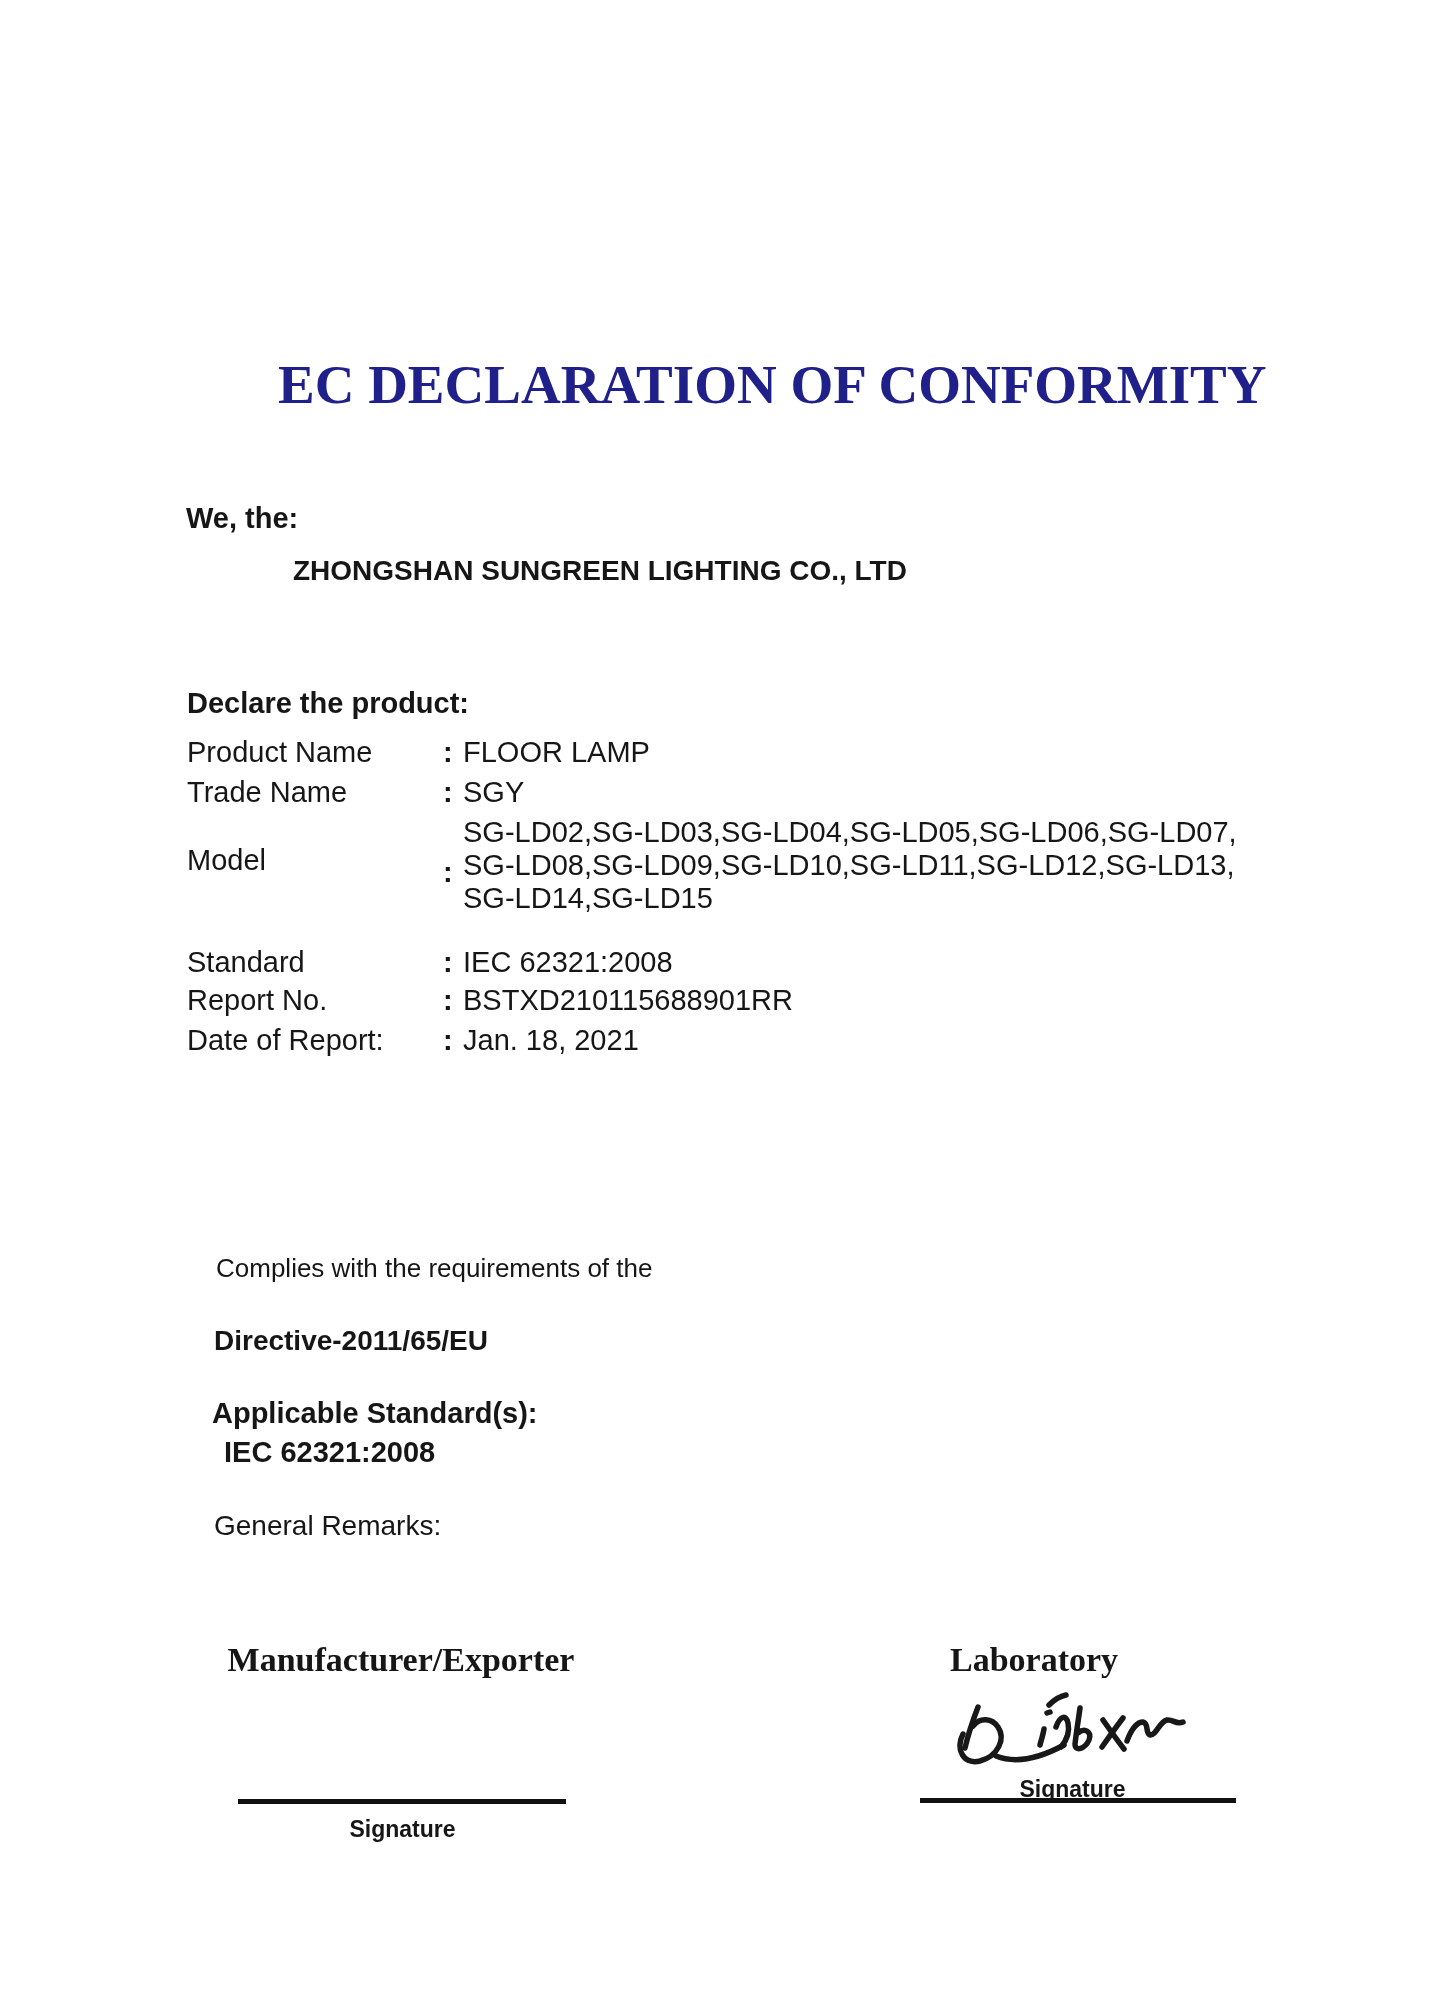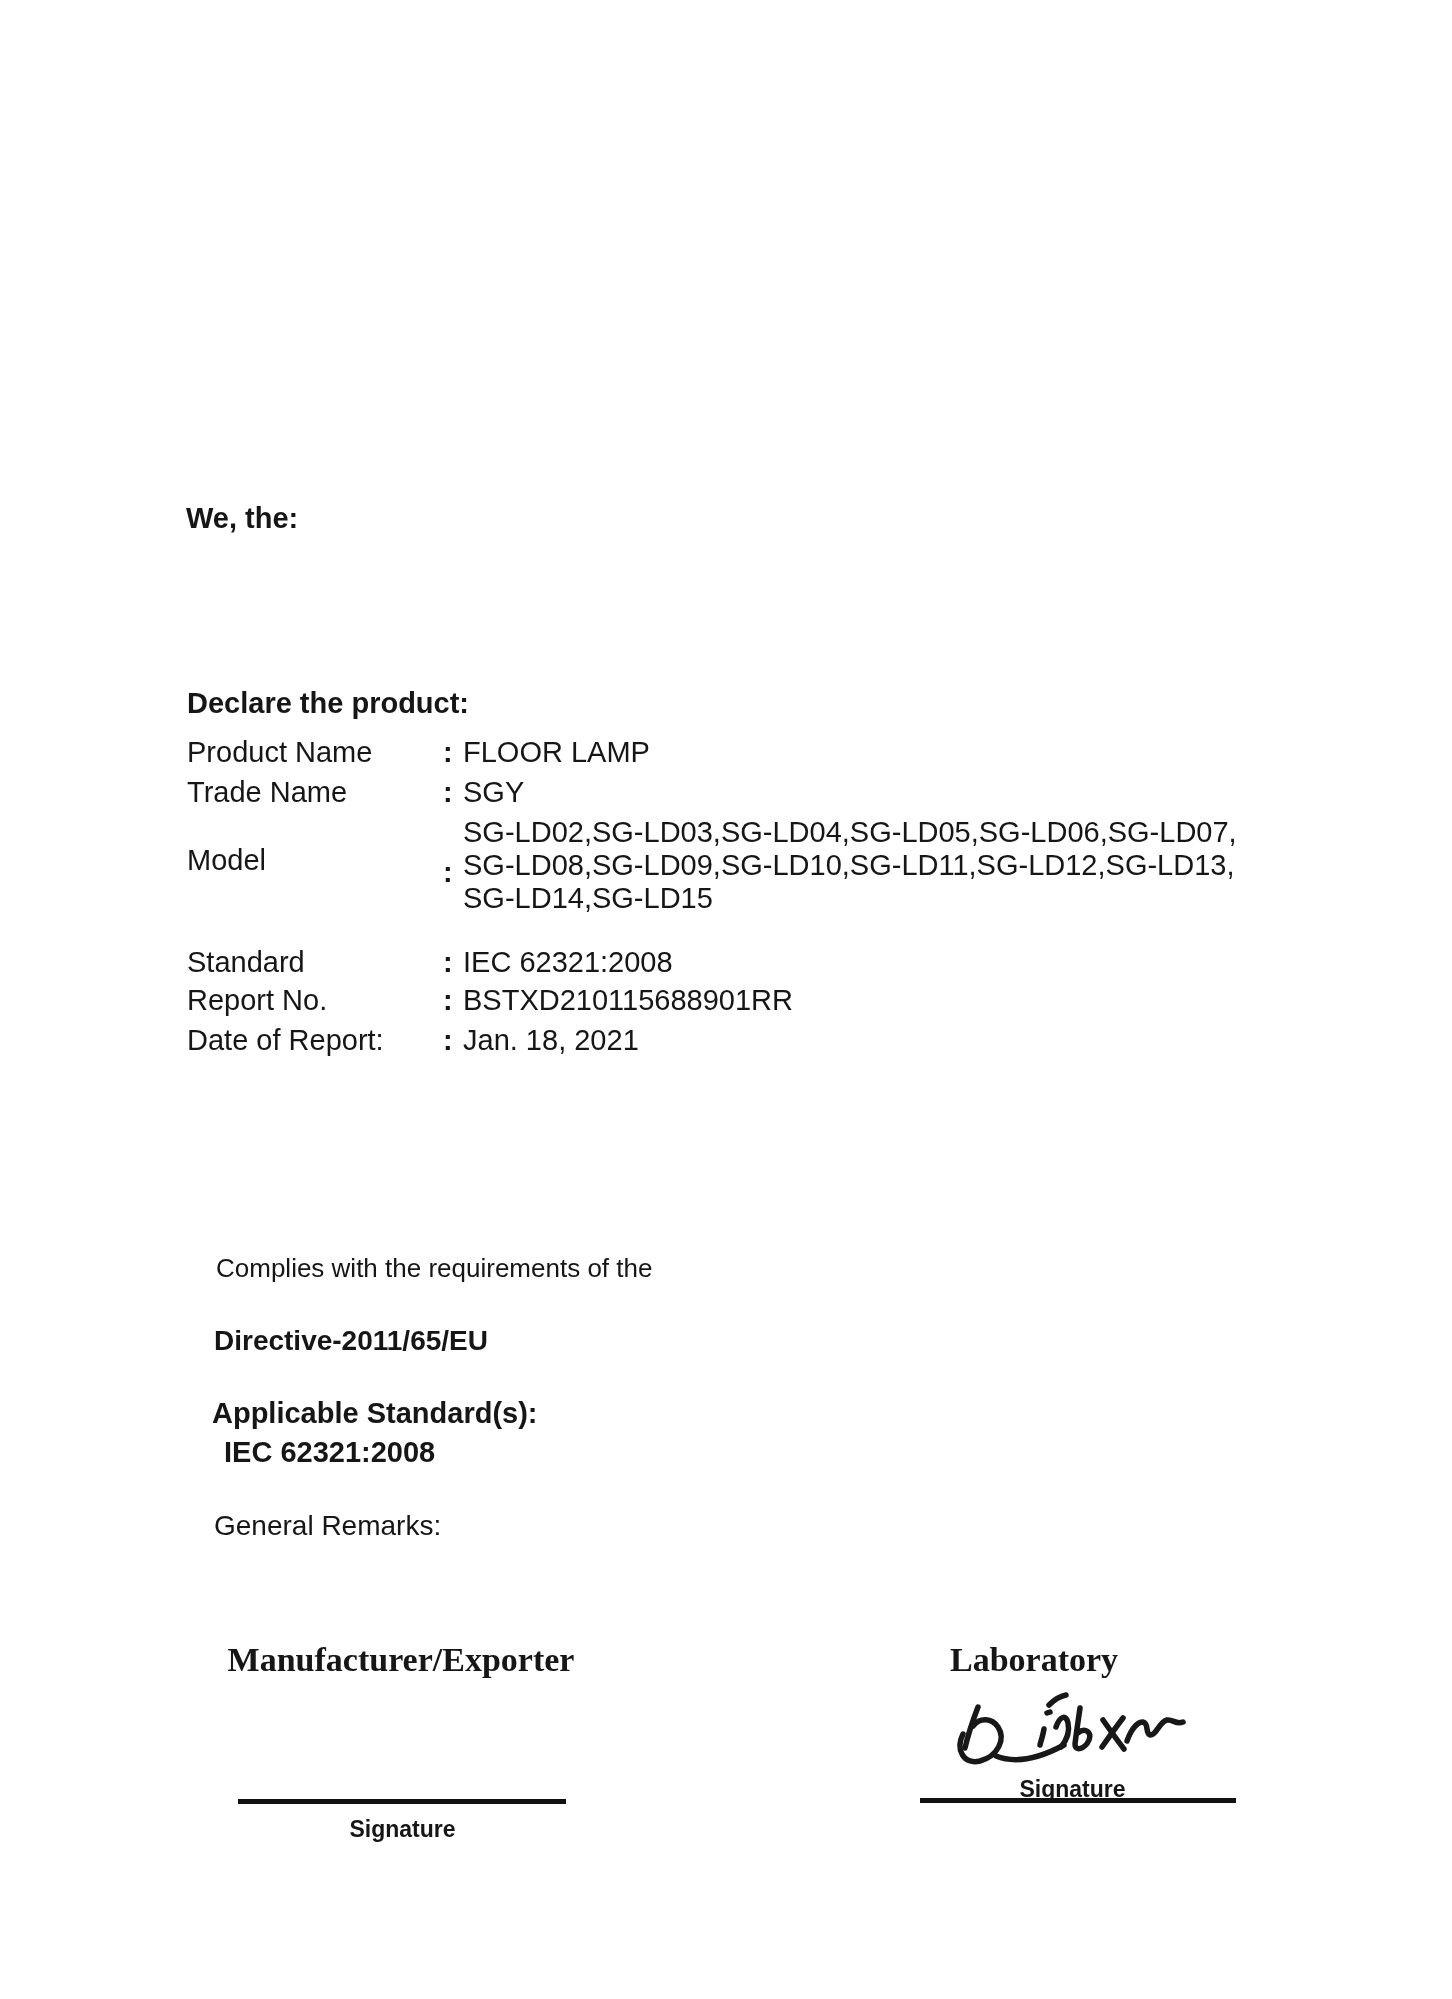--- a/index.html
+++ b/index.html
@@ -63,22 +63,24 @@
 
   .sig-line{position:absolute;height:5px;background:#111111;}
   .sig-line-left{left:238px;top:1799px;width:328px;}
   .sig-line-right{left:920px;top:1798px;width:316px;}
 </style>
 </head>
 <body>
 
 <div class="page">
 
+  <div class="abs doc-title" style="color: rgb(32, 32, 138);">EC DECLARATION OF CONFORMITY</div>
 
   <div class="abs we-the">We, the:</div>
+  <div class="abs company">ZHONGSHAN SUNGREEN LIGHTING CO., LTD</div>
 
   <div class="abs declare">Declare the product:</div>
 
   <div class="abs row-label t-product">Product Name</div>
   <div class="abs row-colon t-product">:</div>
   <div class="abs row-value t-product">FLOOR LAMP</div>
 
   <div class="abs row-label t-trade">Trade Name</div>
   <div class="abs row-colon t-trade">:</div>
   <div class="abs row-value t-trade">SGY</div>

